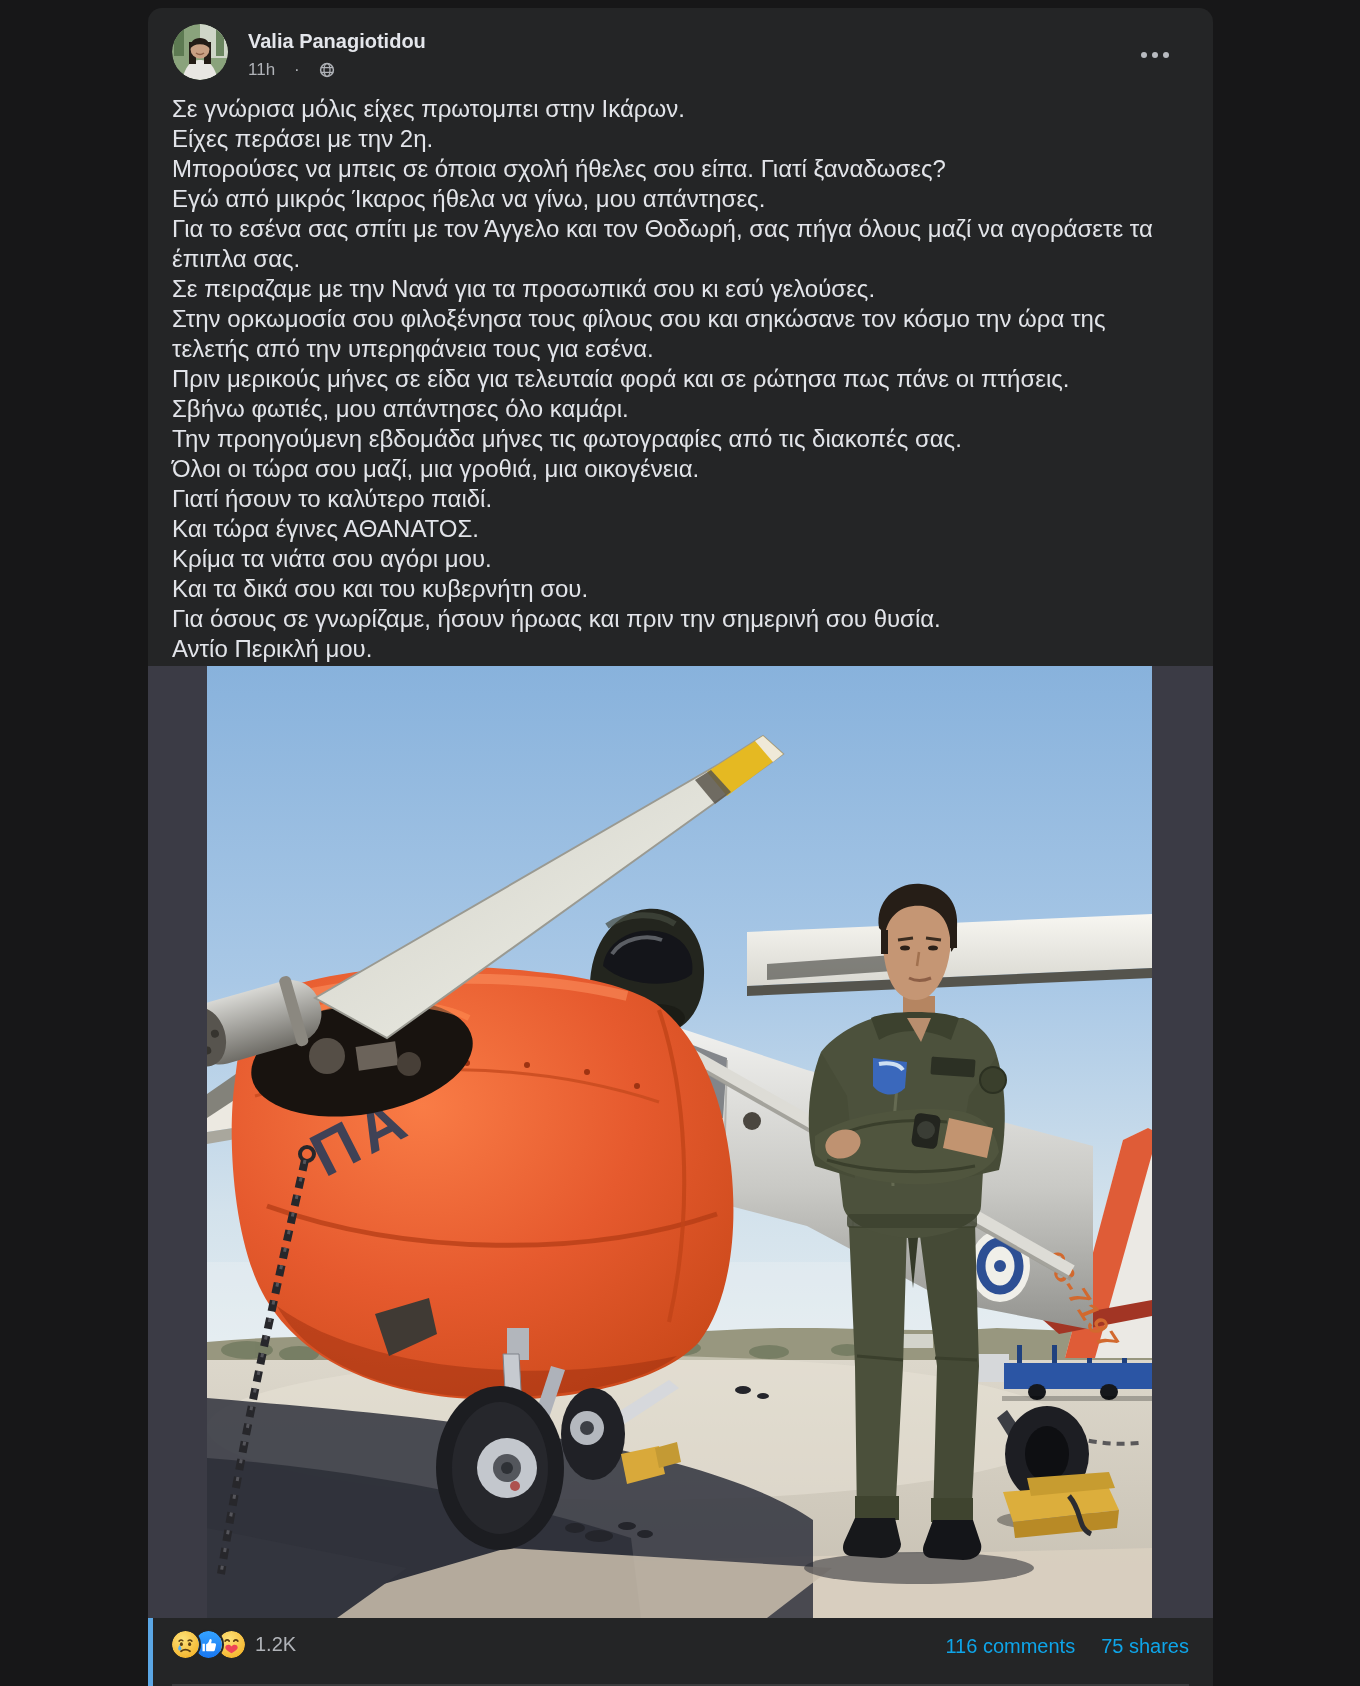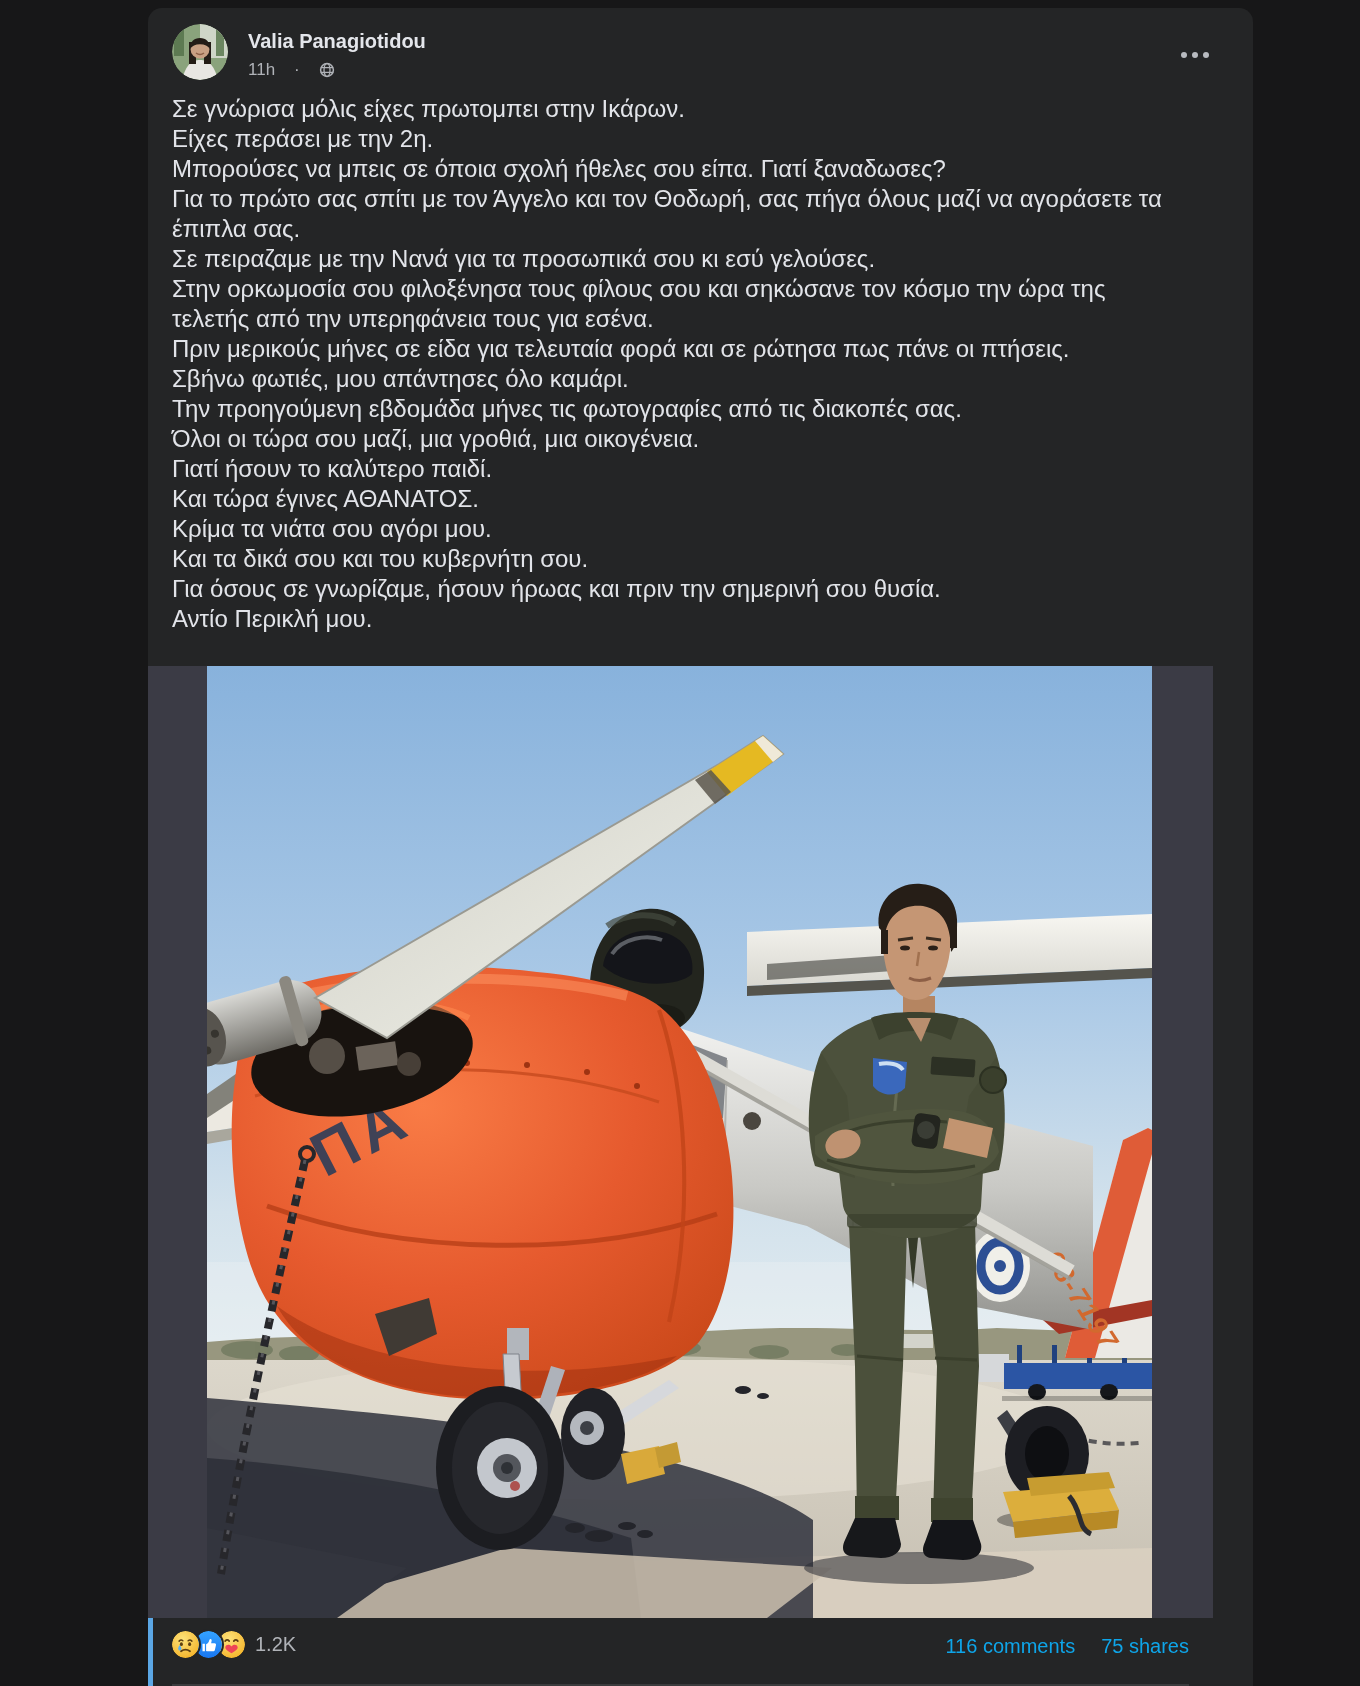--- a/index.html
+++ b/index.html
@@ -1,18 +1,18 @@
 <!DOCTYPE html>
 <html><head>
 <meta charset="utf-8">
 <style>
   html,body{margin:0;padding:0;background:#171718;width:1360px;height:1686px;overflow:hidden;
     font-family:"Liberation Sans","DejaVu Sans",sans-serif;}
   .card{position:absolute;left:148px;top:8px;width:1065px;height:1678px;background:#242526;
-    border-radius:14px 14px 0 0;padding-left:40px;}
+    border-radius:14px 14px 0 0;}
   
   .avatar{position:absolute;left:24px;top:16px;width:56px;height:56px;border-radius:50%;overflow:hidden;}
   .author{position:absolute;left:100px;top:22px;font-size:20px;font-weight:bold;color:#e4e6eb;}
   .meta{position:absolute;left:100px;top:52px;font-size:17px;color:#b0b3b8;display:flex;align-items:center;gap:19px;}
   .more{position:absolute;right:38px;top:34px;width:40px;height:26px;display:flex;align-items:center;
     justify-content:center;gap:5px;cursor:pointer;border-radius:6px;}
   .more i{width:6px;height:6px;border-radius:50%;background:#b8bbc0;display:block;}
   
   .text{position:absolute;left:24px;top:86px;width:1000px;font-size:24px;line-height:30px;color:#e2e4e9;}
   
@@ -71,21 +71,22 @@
   <div class="more">
       <i></i>
       <i></i>
       <i></i>
     </div>
 
   <div class="text">
       <div>Σε γνώρισα μόλις είχες πρωτομπει στην Ικάρων.</div>
       <div>Είχες περάσει με την 2η.</div>
       <div>Μπορούσες να μπεις σε όποια σχολή ήθελες σου είπα. Γιατί ξαναδωσες?</div>
-      <div>Για το πρώτο σας σπίτι με τον Άγγελο και τον Θοδωρή, σας πήγα όλους μαζί να αγοράσετε τα έπιπλα σας.</div>
+      <div>Εγώ από μικρός Ίκαρος ήθελα να γίνω, μου απάντησες.</div>
+      <div>Για το εσένα σας σπίτι με τον Άγγελο και τον Θοδωρή, σας πήγα όλους μαζί να αγοράσετε τα έπιπλα σας.</div>
       <div>Σε πειραζαμε με την Νανά για τα προσωπικά σου κι εσύ γελούσες.</div>
       <div>Στην ορκωμοσία σου φιλοξένησα τους φίλους σου και σηκώσανε τον κόσμο την ώρα της τελετής από την υπερηφάνεια τους για εσένα.</div>
       <div>Πριν μερικούς μήνες σε είδα για τελευταία φορά και σε ρώτησα πως πάνε οι πτήσεις.</div>
       <div>Σβήνω φωτιές, μου απάντησες όλο καμάρι.</div>
       <div>Την προηγούμενη εβδομάδα μήνες τις φωτογραφίες από τις διακοπές σας.</div>
       <div>Όλοι οι τώρα σου μαζί, μια γροθιά, μια οικογένεια.</div>
       <div>Γιατί ήσουν το καλύτερο παιδί.</div>
       <div>Και τώρα έγινες ΑΘΑΝΑΤΟΣ.</div>
       <div>Κρίμα τα νιάτα σου αγόρι μου.</div>
       <div>Και τα δικά σου και του κυβερνήτη σου.</div>

